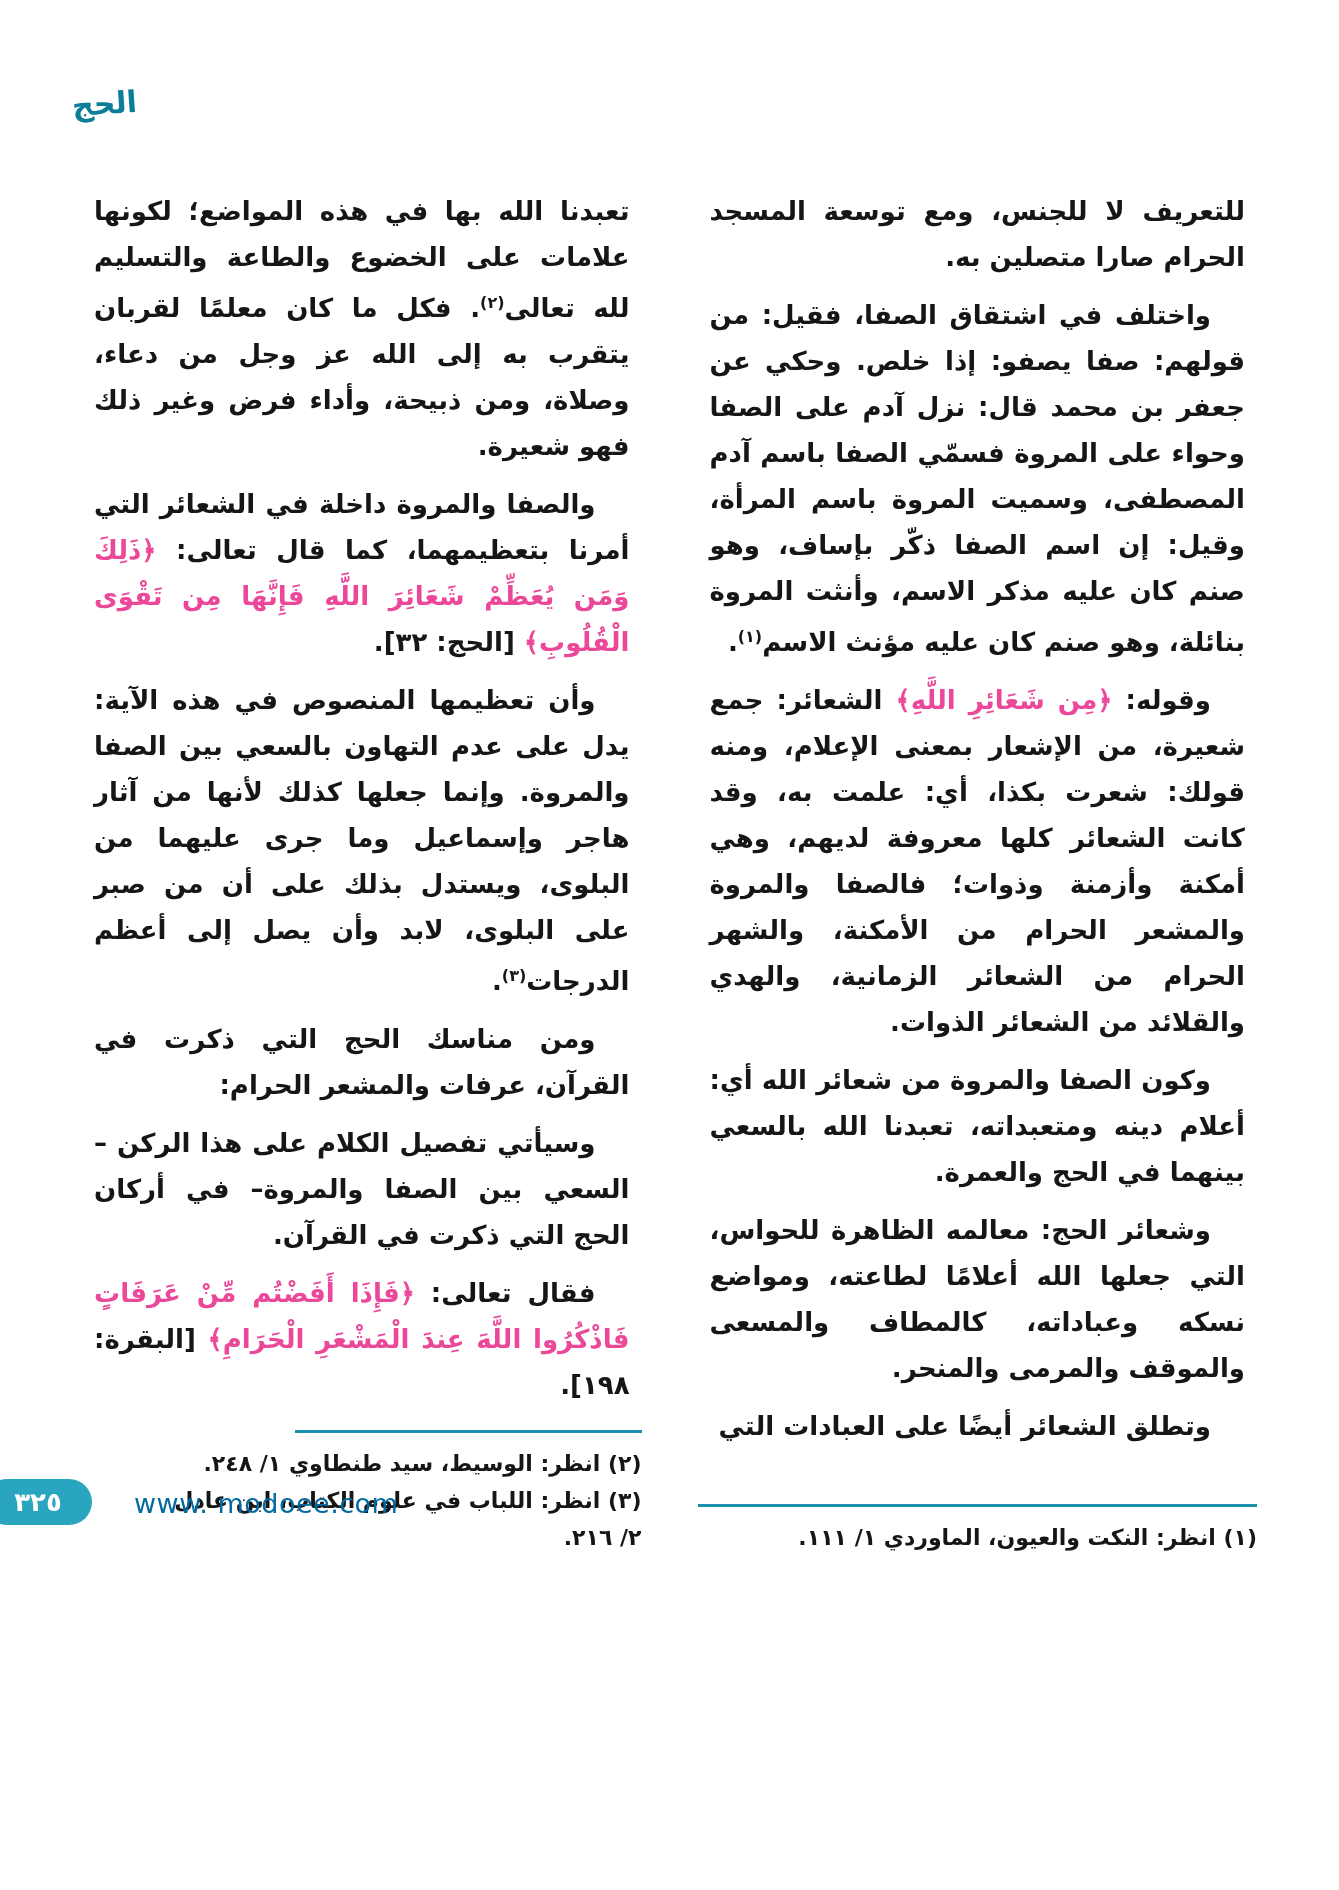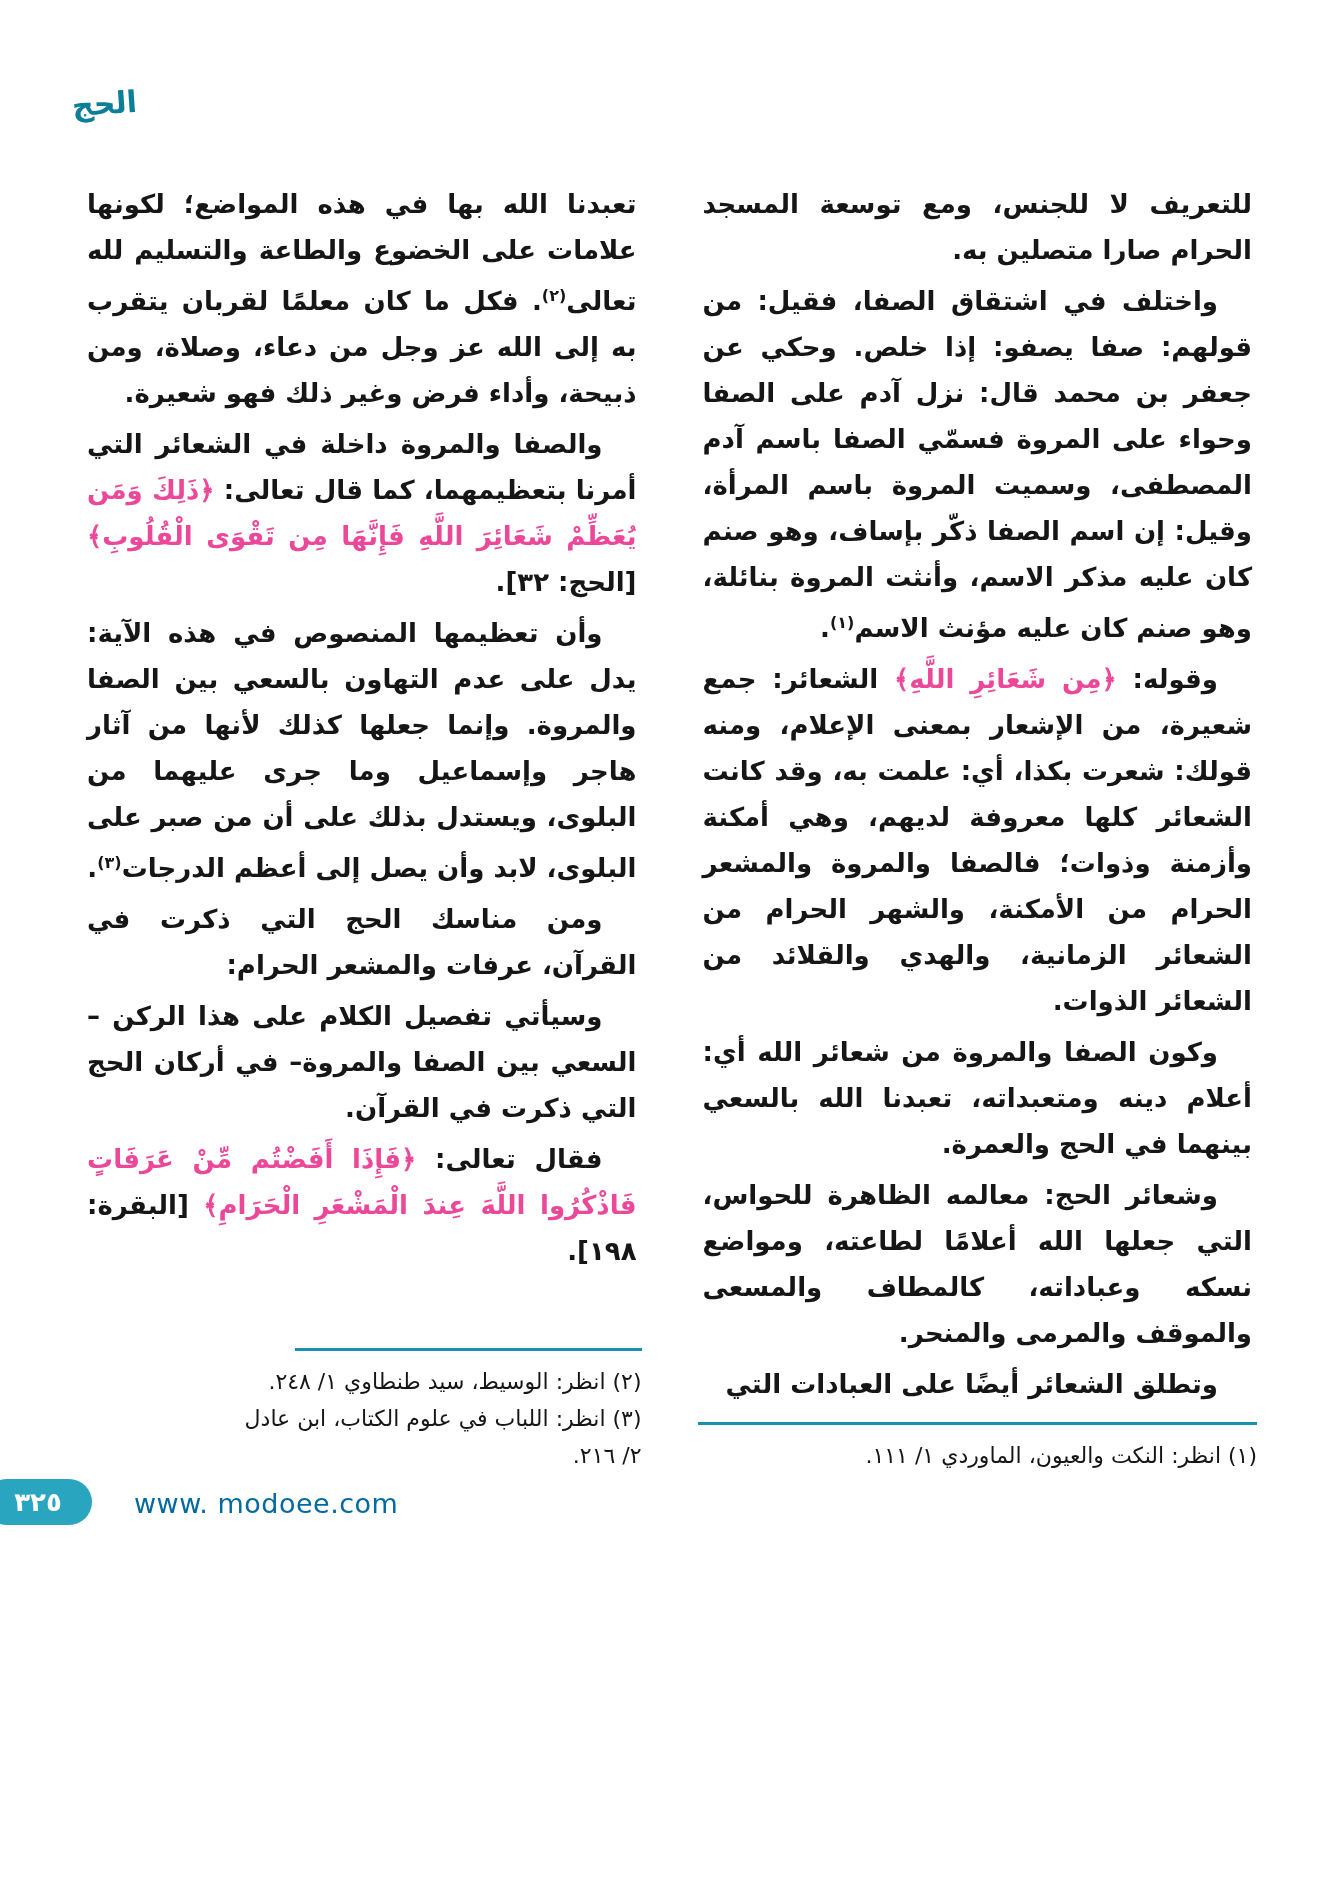--- a/index.html
+++ b/index.html
@@ -3,30 +3,30 @@
 <meta charset="utf-8">
 <style>
   *{box-sizing:border-box}
   html,body{margin:0;padding:0}
   body{width:1339px;height:1890px;background:#ffffff;font-family:"DejaVu Sans",sans-serif;color:#161616}
   .page{position:relative;width:1339px;height:1890px;background:#ffffff;direction:rtl;overflow:hidden}
   .ornament{position:absolute;top:86px;left:72px;color:#0d7e99;font-size:30px;font-weight:bold;transform:rotate(-4deg)}
   .columns{position:absolute;top:176px;right:82px;left:82px;display:flex;gap:56px;direction:rtl}
   .col{flex:1;display:flex;flex-direction:column;min-height:1296px}
   .col-body{font-size:26px;line-height:46px;font-weight:bold;text-align:justify}
-  .para{margin:5px}
+  .para{margin:12px}
   .para.indent{text-indent:34px}
   .seg.q{color:#ec4899}
   .seg.b{font-weight:bold}
   .seg.sup{font-size:16px;vertical-align:9px}
   .fnblock{margin-top:auto}
   .fnsep{height:3px;background:#1a8fae;margin:10px 0 12px}
   .sep-right{width:100%}
   .sep-left{width:62%}
-  .footnote{margin:0;font-size:22px;line-height:37px;font-weight:normal;text-align:justify}
+  .footnote{margin:0;font-size:22px;line-height:37px;font-weight:bold;text-align:justify}
   .seg.cont{}
   .page-pill{position:absolute;left:-16px;top:1479px;width:108px;height:46px;background:#2aa5bf;border-radius:23px;display:flex;align-items:center;justify-content:center;color:#ffffff;font-size:26px;font-weight:bold;direction:rtl}
   .website{position:absolute;left:134px;top:1488px;direction:ltr;color:#0369a1;font-size:27px;font-weight:normal;letter-spacing:.5px}
 </style>
 </head>
 <body>
 
 <div class="page">
 
   <div class="ornament">الحج</div>

